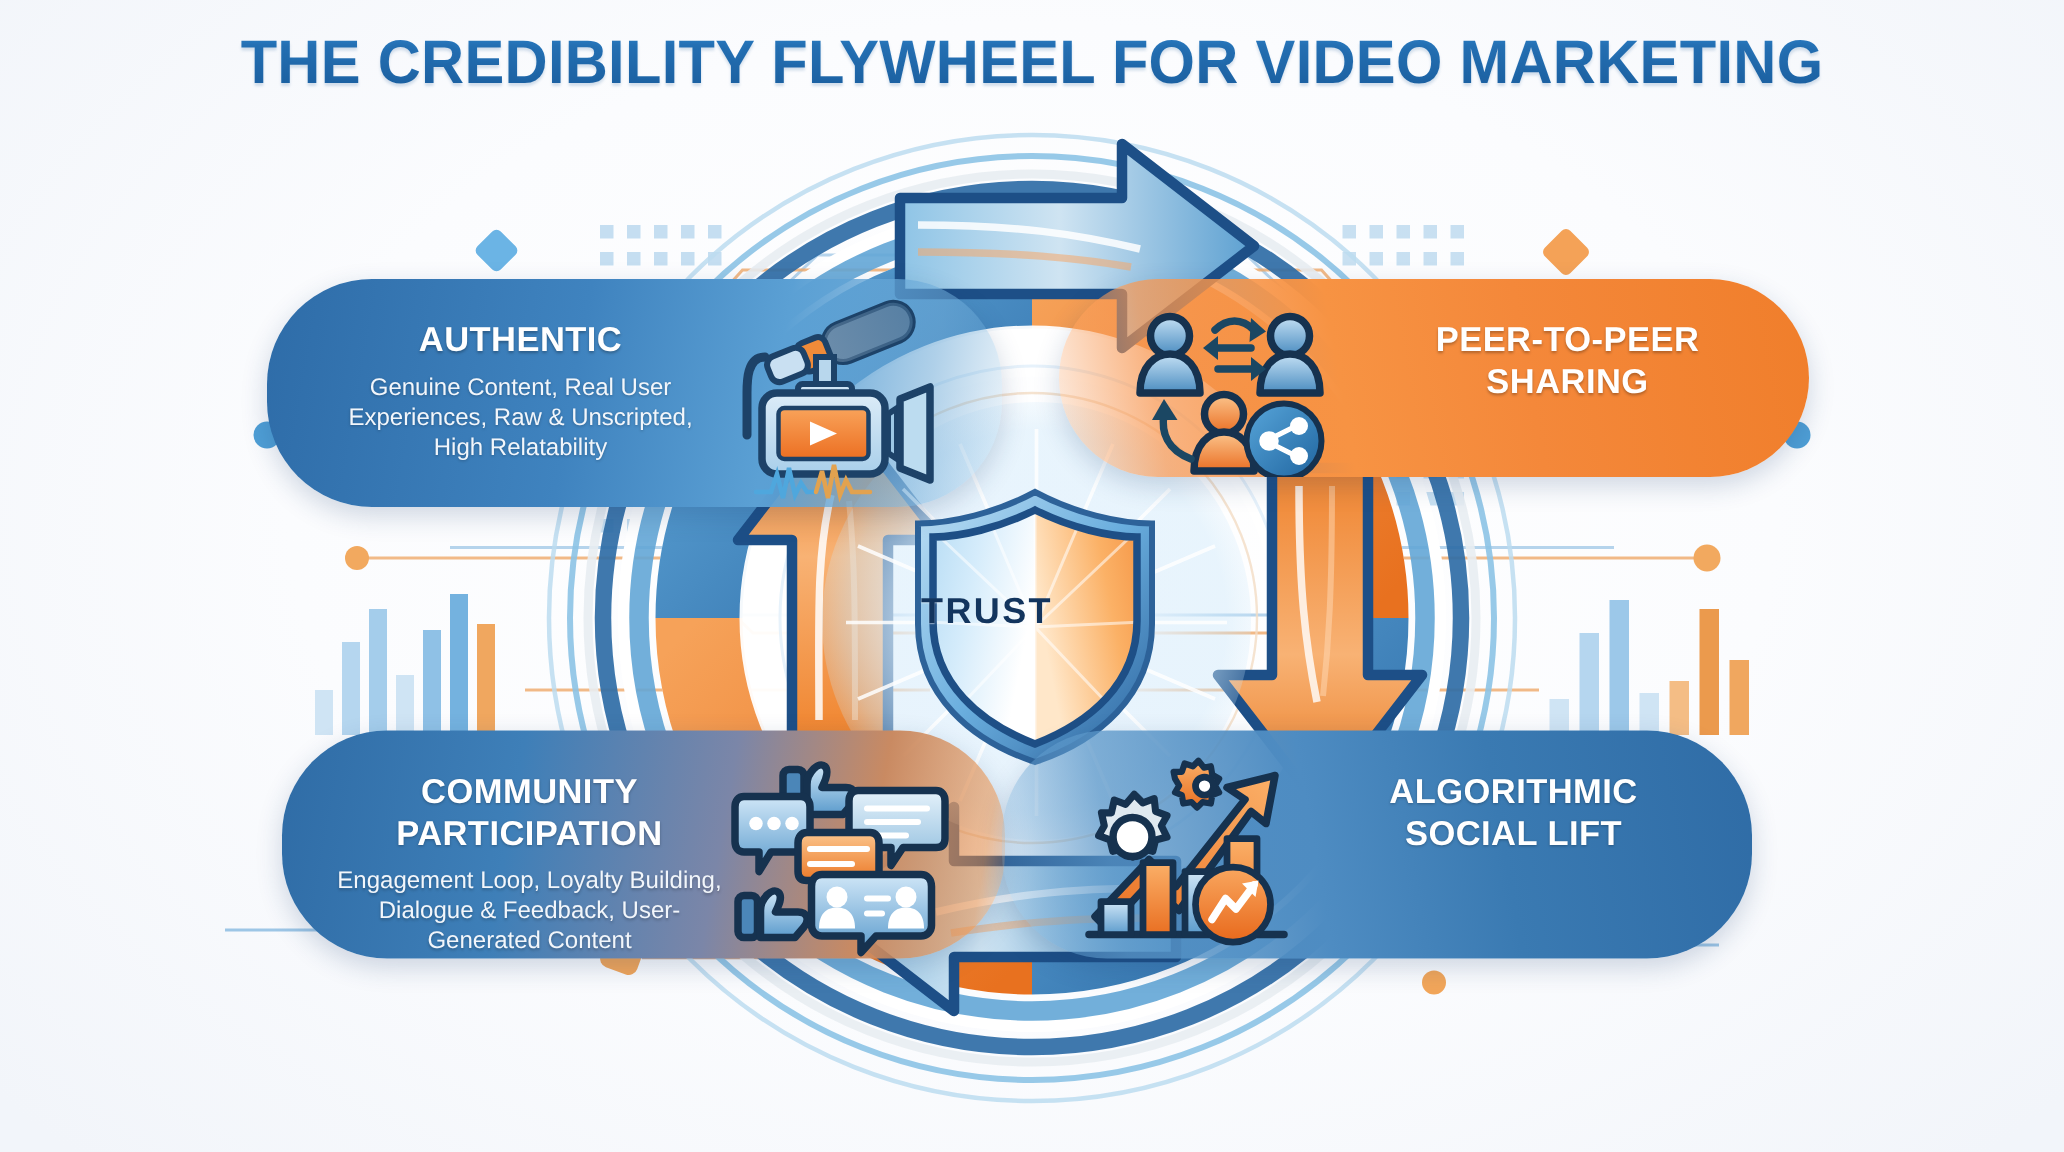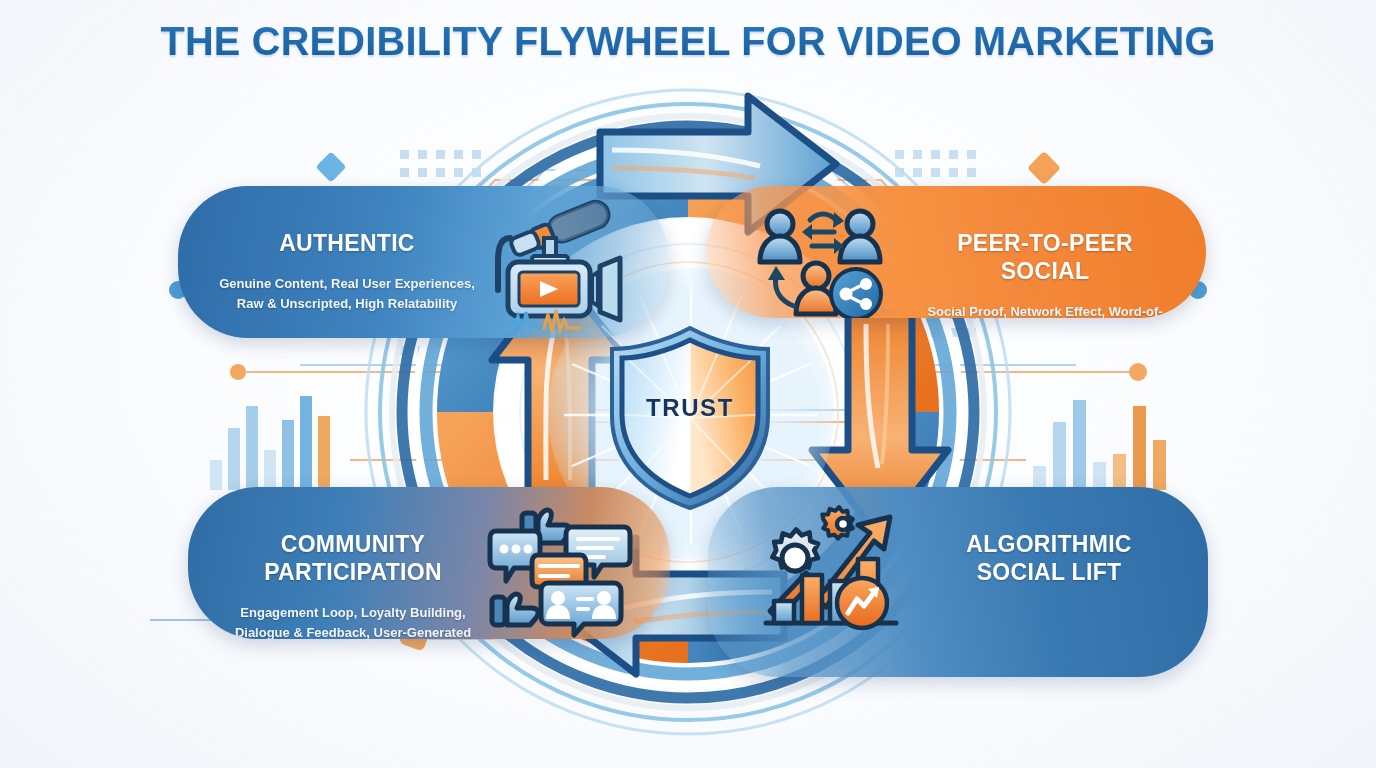--- a/index.html
+++ b/index.html
@@ -38,58 +38,59 @@
 
   
   .panel{
     position:absolute;
     border-radius:70px;
     box-shadow:0 6px 18px rgba(25,60,110,.20);
     overflow:hidden;
   }
   .panel .ptext{position:absolute;top:26px;width:250px;}
   .panel h2{
-    margin:17px;font-size:23px;line-height:28px;font-weight:bold;
+    margin:0;font-size:23px;line-height:28px;font-weight:bold;
     color:#ffffff;letter-spacing:.3px;
     text-shadow:0 1px 2px rgba(0,0,0,.28);
     font-stretch:condensed;
   }
   .panel p{
-    margin:9px 0 0 0;font-size:13px;line-height:20px;
-    color:#f2f6fb;font-weight:700;
+    margin:9px 0 0 0;font-size:16px;line-height:20px;
+    color:#f2f6fb;font-weight:400;
     text-shadow:0 1px 2px rgba(0,0,0,.25);
   }
   .panel .picon{position:absolute;top:16px;}
 
   #p-tl{left:178px;top:186px;width:490px;height:152px;
     background:linear-gradient(100deg,#2e6ca8 0%,#3f83bf 42%,#5ba0d4 68%,rgba(110,170,215,.55) 88%,rgba(140,190,225,.12) 100%);}
   #p-tl .ptext{left:38px;width:262px;text-align:center;}
   #p-tl .picon{left:310px;}
 
   #p-tr{left:706px;top:186px;width:500px;height:132px;
     background:linear-gradient(260deg,#f07e2b 0%,#f4883a 38%,#f79343 62%,rgba(247,150,80,.72) 86%,rgba(250,180,130,.22) 100%);}
   #p-tr .ptext{right:30px;left:auto;width:262px;text-align:center;}
   #p-tr .picon{left:48px;}
 
   #p-bl{left:188px;top:487px;width:482px;height:152px;
     background:linear-gradient(100deg,#2f6ca6 0%,#3e7fb8 32%,#7b86a8 60%,#c98a62 80%,rgba(230,140,70,.55) 95%,rgba(240,160,90,.10) 100%);}
   #p-bl .ptext{left:34px;width:262px;text-align:center;}
   #p-bl .picon{left:300px;}
 
-  #p-br{left:708px;top:487px;width:500px;height:190px;
+  #p-br{left:668px;top:487px;width:500px;height:152px;
     background:linear-gradient(260deg,#2f6ca6 0%,#3a7ab2 34%,#4e8cc2 58%,rgba(90,150,200,.75) 84%,rgba(130,180,220,.18) 100%);}
   #p-br .ptext{right:28px;left:auto;width:262px;text-align:center;}
   #p-br .picon{left:52px;}
 
   
   #shield{position:absolute;left:596px;top:318px;width:188px;height:192px;}
   #shield .slabel{
-    position:absolute;left:0;top:76px;width:188px;text-align:center;
+    position:absolute;left:0;top:76px;width:188px;text-align:left;
     font-size:24px;font-weight:bold;color:#13355e;letter-spacing:1.6px;
     text-shadow:0 1px 1px rgba(255,255,255,.55);
+    padding-left:18px;
   }
   #glow{position:absolute;left:548px;top:268px;width:286px;height:292px;
     background:radial-gradient(circle at 50% 50%, rgba(255,255,255,.98) 0%, rgba(230,243,253,.92) 34%, rgba(205,232,250,.45) 62%, rgba(210,235,252,0) 80%);
     border-radius:50%;}
 </style>
 </head>
 <body>
 
 <div id="stage">
 
@@ -447,23 +448,22 @@
           <path d="M56 126 L60 112 L64 130 L68 108 L72 128 L76 118 L80 126 L92 126" stroke="#e2a24f"></path>
         </g>
       </svg>
     </div>
   </div>
 
   <div class="panel" id="p-tr">
     <div class="ptext">
       <h2>
         <span>PEER-TO-PEER</span><br>
-        <span>SOCIAL</span>
+        <span>SHARING</span>
       </h2>
-      <p>Social Proof, Network Effect, Word-of-Mouth, Shared Experiences</p>
     </div>
     <div class="picon">
       <svg width="140" height="128" viewBox="0 0 140 128">
         <defs>
           <linearGradient id="pBlue" x1="0" y1="0" x2="0" y2="1">
             <stop offset="0%" stop-color="#c4e0f4"></stop>
               <stop offset="100%" stop-color="#4a8cc0"></stop>
           </linearGradient>
           <linearGradient id="pOrange" x1="0" y1="0" x2="0" y2="1">
             <stop offset="0%" stop-color="#fbc58d"></stop>

